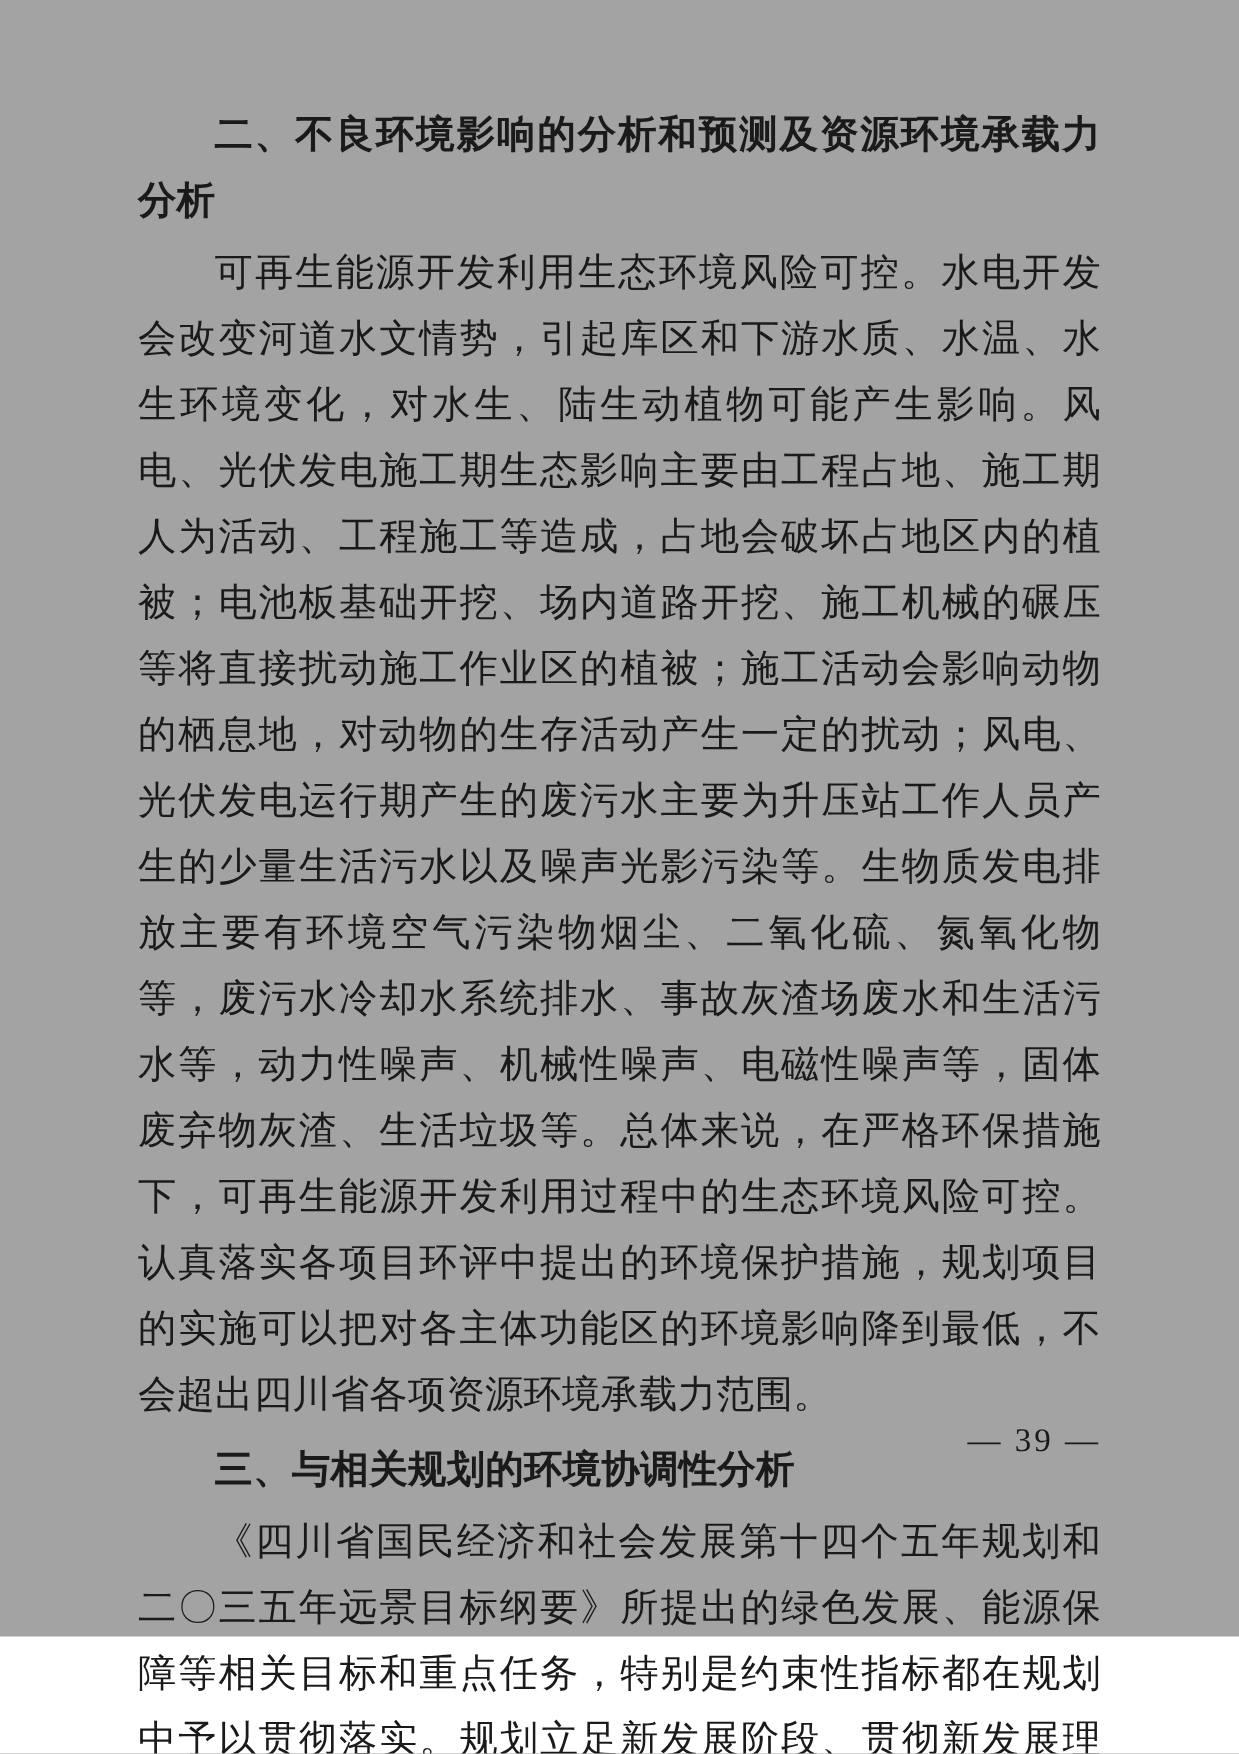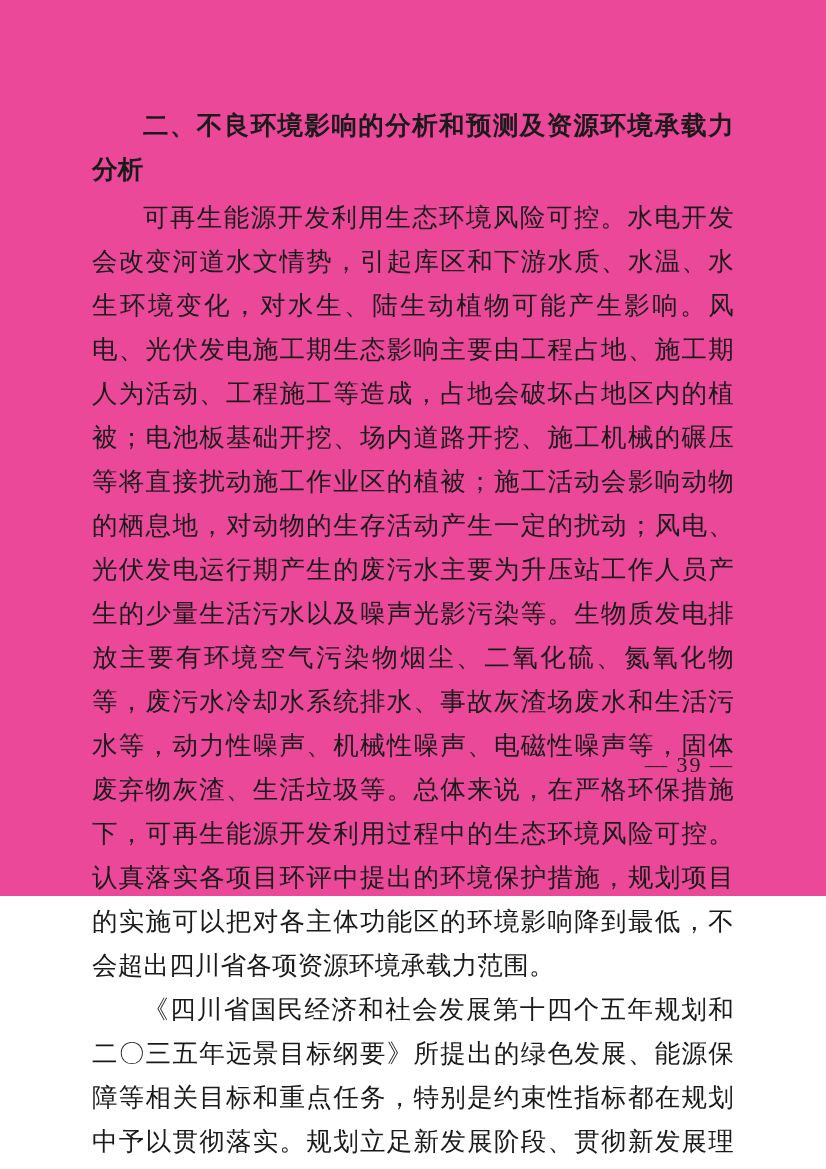--- a/index.html
+++ b/index.html
@@ -10,24 +10,24 @@
     width: 826px;
     height: 1169px;
     background: #ffffff;
     font-family: "Liberation Serif", serif;
     color: #1a1a1a;
     overflow: hidden;
   }
   .page {
     position: relative;
     width: 826px;
-    height: 896px;
+    height: 1091px;
     box-sizing: border-box;
-    padding: 104px 92px 60px 92px;
-    background: #ec4899;
+    padding: 68px 92px 60px 92px;
+    background: #a3a3a3;
   }
   .doc-body {
     font-size: 25.5px;
     line-height: 44px;
     text-align: justify;
     text-justify: inter-ideograph;
     letter-spacing: 0.2px;
   }
   .heading {
     font-weight: bold;
@@ -54,16 +54,17 @@
     font-family: "Liberation Serif", serif;
   }
 </style>
 </head>
 <body>
 
 <div class="page">
   <div class="doc-body">
     <p class="heading">二、不良环境影响的分析和预测及资源环境承载力分析</p>
     <p class="para">可再生能源开发利用生态环境风险可控。水电开发会改变河道水文情势，引起库区和下游水质、水温、水生环境变化，对水生、陆生动植物可能产生影响。风电、光伏发电施工期生态影响主要由工程占地、施工期人为活动、工程施工等造成，占地会破坏占地区内的植被；电池板基础开挖、场内道路开挖、施工机械的碾压等将直接扰动施工作业区的植被；施工活动会影响动物的栖息地，对动物的生存活动产生一定的扰动；风电、光伏发电运行期产生的废污水主要为升压站工作人员产生的少量生活污水以及噪声光影污染等。生物质发电排放主要有环境空气污染物烟尘、二氧化硫、氮氧化物等，废污水冷却水系统排水、事故灰渣场废水和生活污水等，动力性噪声、机械性噪声、电磁性噪声等，固体废弃物灰渣、生活垃圾等。总体来说，在严格环保措施下，可再生能源开发利用过程中的生态环境风险可控。认真落实各项目环评中提出的环境保护措施，规划项目的实施可以把对各主体功能区的环境影响降到最低，不会超出四川省各项资源环境承载力范围。</p>
+    <p class="heading section-gap">三、与相关规划的环境协调性分析</p>
     <p class="para">《四川省国民经济和社会发展第十四个五年规划和二〇三五年远景目标纲要》所提出的绿色发展、能源保障等相关目标和重点任务，特别是约束性指标都在规划中予以贯彻落实。规划立足新发展阶段、贯彻新发展理念、融入新发展格局，深入</p>
   </div>
   <div class="page-number">— 39 —</div>
 </div>
 
 </body></html>

